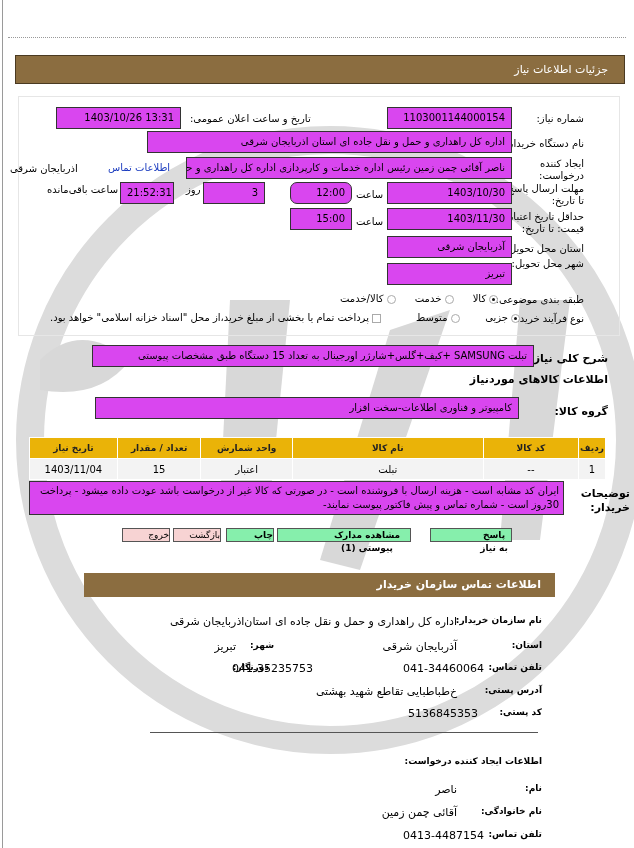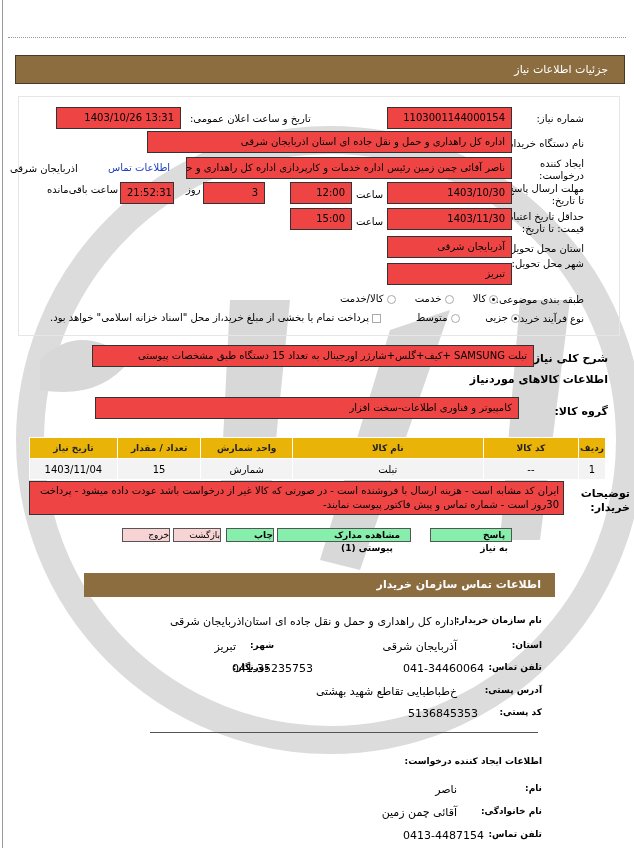--- a/index.html
+++ b/index.html
@@ -20,21 +20,21 @@
     background:#8b6d40; border:1px solid #4a3a22; box-sizing:border-box;
     color:#fff; font-size:11px; line-height:27px; padding-right:16px;
   }
   .panel {
     position:absolute; left:18px; right:14px; top:96px; height:240px;
     border:1px solid #e6e6e6; box-sizing:border-box;
   }
   .abs { position:absolute; z-index:2; }
   .lbl { font-size:10px; line-height:12px; color:#000; }
   .box {
-    position:absolute; z-index:2; border:1px solid #333; background:#ef4444; box-sizing:border-box;
+    position:absolute; z-index:2; border:1px solid #333; background:#d946ef; box-sizing:border-box;
     font-size:10px; line-height:20px; padding:0 6px; white-space:nowrap; overflow:hidden; text-align:right;
   }
   .box.ltr { direction:ltr; text-align:right; }
   .link { color:#1a3bbf; }
   .radio {
     display:inline-block; width:9px; height:9px; border-radius:50%; border:1px solid #aaa;
     background:#fff; vertical-align:middle; position:relative; box-sizing:border-box;
   }
   .radio.on::after { content:""; position:absolute; left:2px; top:2px; width:3px; height:3px; border-radius:50%; background:#111; }
   .check { display:inline-block; width:9px; height:9px; border:1px solid #aaa; background:#fff; vertical-align:middle; box-sizing:border-box; }
@@ -95,21 +95,21 @@
 <div class="box" style="left:147px; top:131px; width:365px; height:22px;">اداره کل راهداری و حمل و نقل جاده ای استان  اذربایجان شرقی</div>
 
 <div class="abs lbl" style="right:50px; top:158px; width:80px; text-align:right;">ایجاد کننده درخواست:</div>
 <div class="box" style="left:186px; top:157px; width:326px; height:22px;">ناصر آقائی چمن زمین رئیس اداره خدمات و  کارپردازی اداره کل راهداری و حمل و نقل جاده ای استان  اذربایجان شرقی</div>
 <div class="abs lbl" style="left:10px; top:163px; white-space:nowrap;">اذربایجان شرقی</div>
 <div class="abs lbl link" style="left:108px; top:162px; white-space:nowrap;">اطلاعات تماس</div>
 
 <div class="abs lbl" style="right:50px; top:183px; width:82px; text-align:right;">مهلت ارسال پاسخ: تا تاریخ:</div>
 <div class="box ltr" style="left:387px; top:182px; width:125px; height:22px;">1403/10/30</div>
 <div class="abs lbl" style="left:356px; top:189px;">ساعت</div>
-<div class="box ltr" style="left:290px; top:182px; width:62px; height:22px;">12:00</div>
+<div class="box ltr" style="left:290px; top:182px; width:62px; height:22px;border-radius:7px;">12:00</div>
 <div class="box ltr" style="left:203px; top:182px; width:62px; height:22px;">3</div>
 <div class="abs lbl" style="left:186px; top:184px;">روز</div>
 <div class="box ltr" style="left:120px; top:182px; width:54px; height:22px;">21:52:31</div>
 <div class="abs lbl" style="left:47px; top:184px; white-space:nowrap;">ساعت باقی‌مانده</div>
 
 <div class="abs lbl" style="right:50px; top:211px; width:82px; text-align:right;">حداقل تاریخ اعتبار قیمت: تا تاریخ:</div>
 <div class="box ltr" style="left:387px; top:208px; width:125px; height:22px;">1403/11/30</div>
 <div class="abs lbl" style="left:356px; top:216px;">ساعت</div>
 <div class="box ltr" style="left:290px; top:208px; width:62px; height:22px;">15:00</div>
 
@@ -158,21 +158,21 @@
       <th style="width:89px;">واحد شمارش</th>
       <th style="width:81px;">تعداد / مقدار</th>
       <th style="width:85px;">تاریخ نیاز</th>
     </tr>
   </thead>
   <tbody>
     <tr>
       <td>1</td>
       <td>--</td>
       <td>تبلت</td>
-      <td>شمارش</td>
+      <td>اعتبار</td>
       <td>15</td>
       <td>1403/11/04</td>
     </tr>
   </tbody>
 </table>
 
 <div class="abs bold" style="right:4px; top:487px; width:56px; font-size:11px; line-height:14px; text-align:right;">توضیحات خریدار:</div>
 <div class="box" style="left:29px; top:481px; width:535px; height:34px; white-space:normal; line-height:14px; padding:2px 4px;">ایران کد مشابه است - هزینه ارسال با فروشنده است - در صورتی که کالا غیر از درخواست باشد عودت داده میشود - پرداخت 30روز است - شماره تماس و پیش فاکتور پیوست نمایند-</div>
 
 <div class="btn green" style="left:430px; top:528px; width:82px;">پاسخ به نیاز</div>

